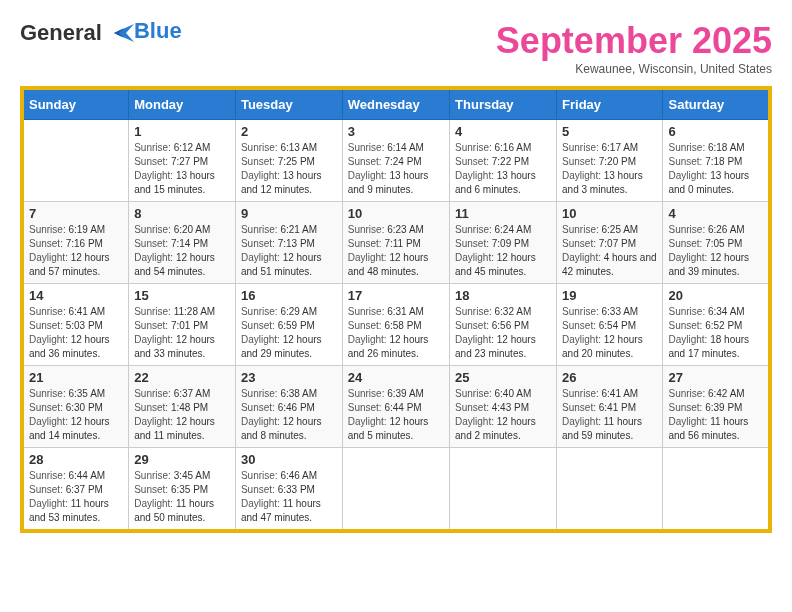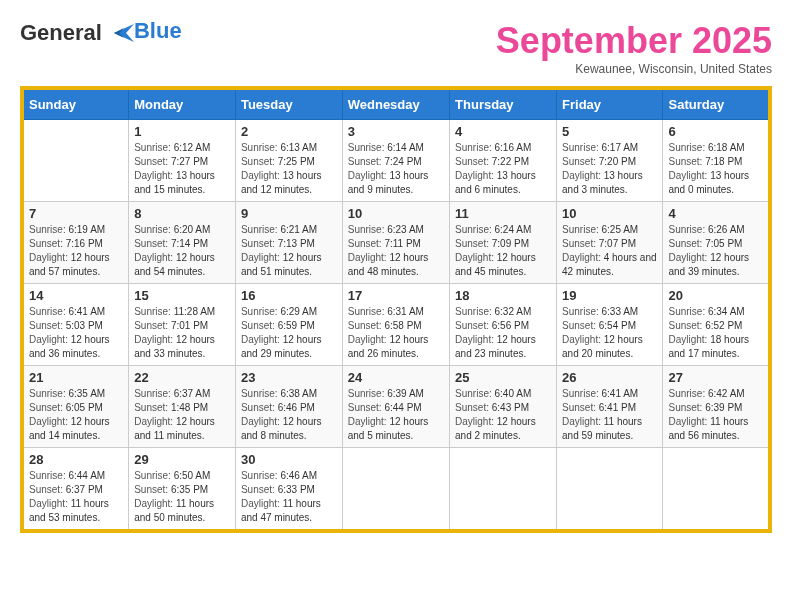--- a/index.html
+++ b/index.html
@@ -282,21 +282,21 @@
           <span class="label">Sunset: </span><span>6:52 PM</span><br>
           <span class="label">Daylight: </span><span>18 hours and 17 minutes.</span>
         </div>
         </td>
       </tr>
       <tr>
         <td>
         <div class="cell-day">21</div>
         <div class="cell-info">
           <span class="label">Sunrise: </span><span>6:35 AM</span><br>
-          <span class="label">Sunset: </span><span>6:05 PM</span><br>
+          <span class="label">Sunset: </span><span>6:30 PM</span><br>
           <span class="label">Daylight: </span><span>12 hours and 14 minutes.</span>
         </div>
         </td>
         <td>
         <div class="cell-day">22</div>
         <div class="cell-info">
           <span class="label">Sunrise: </span><span>6:37 AM</span><br>
           <span class="label">Sunset: </span><span>1:48 PM</span><br>
           <span class="label">Daylight: </span><span>12 hours and 11 minutes.</span>
         </div>
@@ -314,21 +314,21 @@
         <div class="cell-info">
           <span class="label">Sunrise: </span><span>6:39 AM</span><br>
           <span class="label">Sunset: </span><span>6:44 PM</span><br>
           <span class="label">Daylight: </span><span>12 hours and 5 minutes.</span>
         </div>
         </td>
         <td>
         <div class="cell-day">25</div>
         <div class="cell-info">
           <span class="label">Sunrise: </span><span>6:40 AM</span><br>
-          <span class="label">Sunset: </span><span>6:43 PM</span><br>
+          <span class="label">Sunset: </span><span>4:43 PM</span><br>
           <span class="label">Daylight: </span><span>12 hours and 2 minutes.</span>
         </div>
         </td>
         <td>
         <div class="cell-day">26</div>
         <div class="cell-info">
           <span class="label">Sunrise: </span><span>6:41 AM</span><br>
           <span class="label">Sunset: </span><span>6:41 PM</span><br>
           <span class="label">Daylight: </span><span>11 hours and 59 minutes.</span>
         </div>
@@ -347,21 +347,21 @@
         <div class="cell-day">28</div>
         <div class="cell-info">
           <span class="label">Sunrise: </span><span>6:44 AM</span><br>
           <span class="label">Sunset: </span><span>6:37 PM</span><br>
           <span class="label">Daylight: </span><span>11 hours and 53 minutes.</span>
         </div>
         </td>
         <td>
         <div class="cell-day">29</div>
         <div class="cell-info">
-          <span class="label">Sunrise: </span><span>6:50 AM</span><br>
+          <span class="label">Sunrise: </span><span>3:45 AM</span><br>
           <span class="label">Sunset: </span><span>6:35 PM</span><br>
           <span class="label">Daylight: </span><span>11 hours and 50 minutes.</span>
         </div>
         </td>
         <td>
         <div class="cell-day">30</div>
         <div class="cell-info">
           <span class="label">Sunrise: </span><span>6:46 AM</span><br>
           <span class="label">Sunset: </span><span>6:33 PM</span><br>
           <span class="label">Daylight: </span><span>11 hours and 47 minutes.</span>

